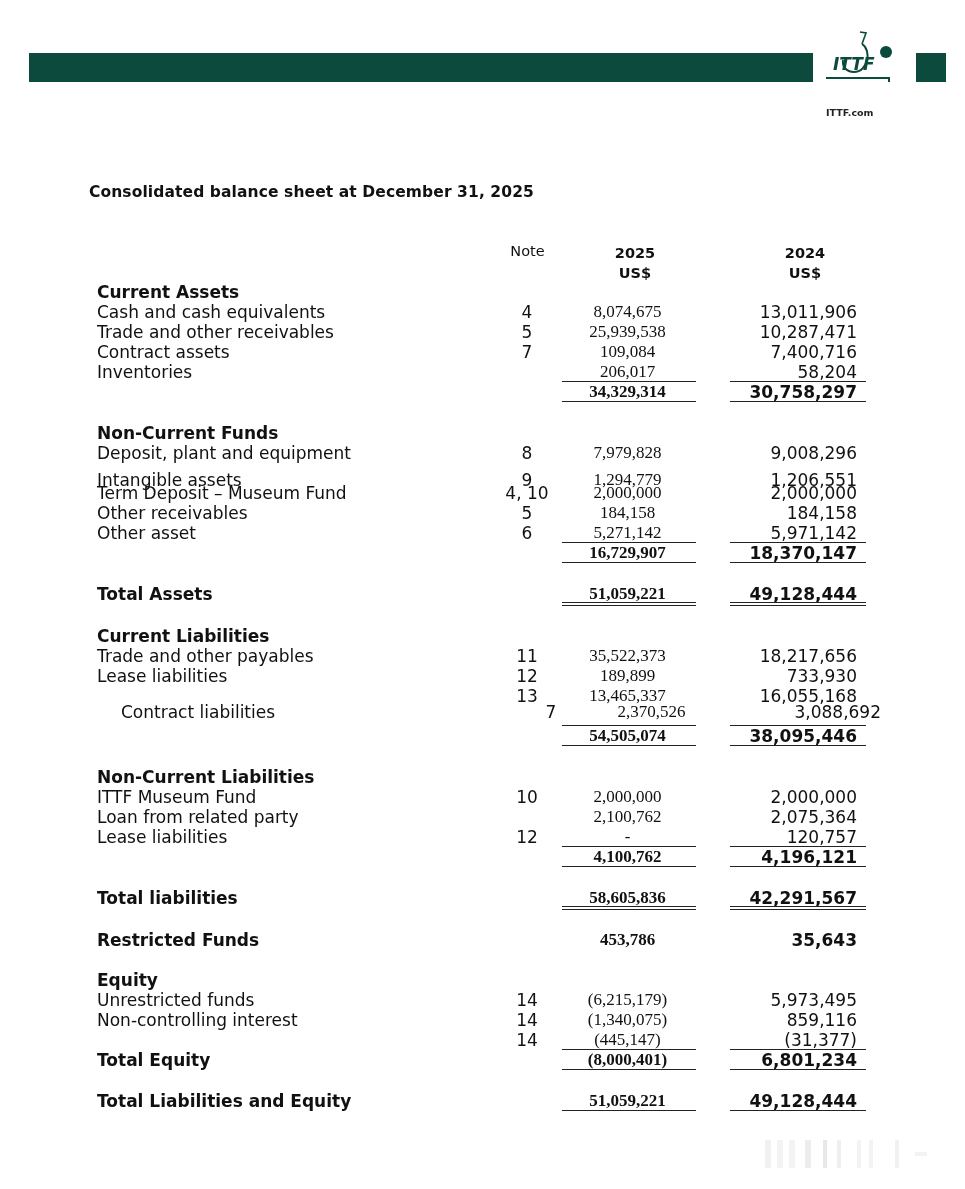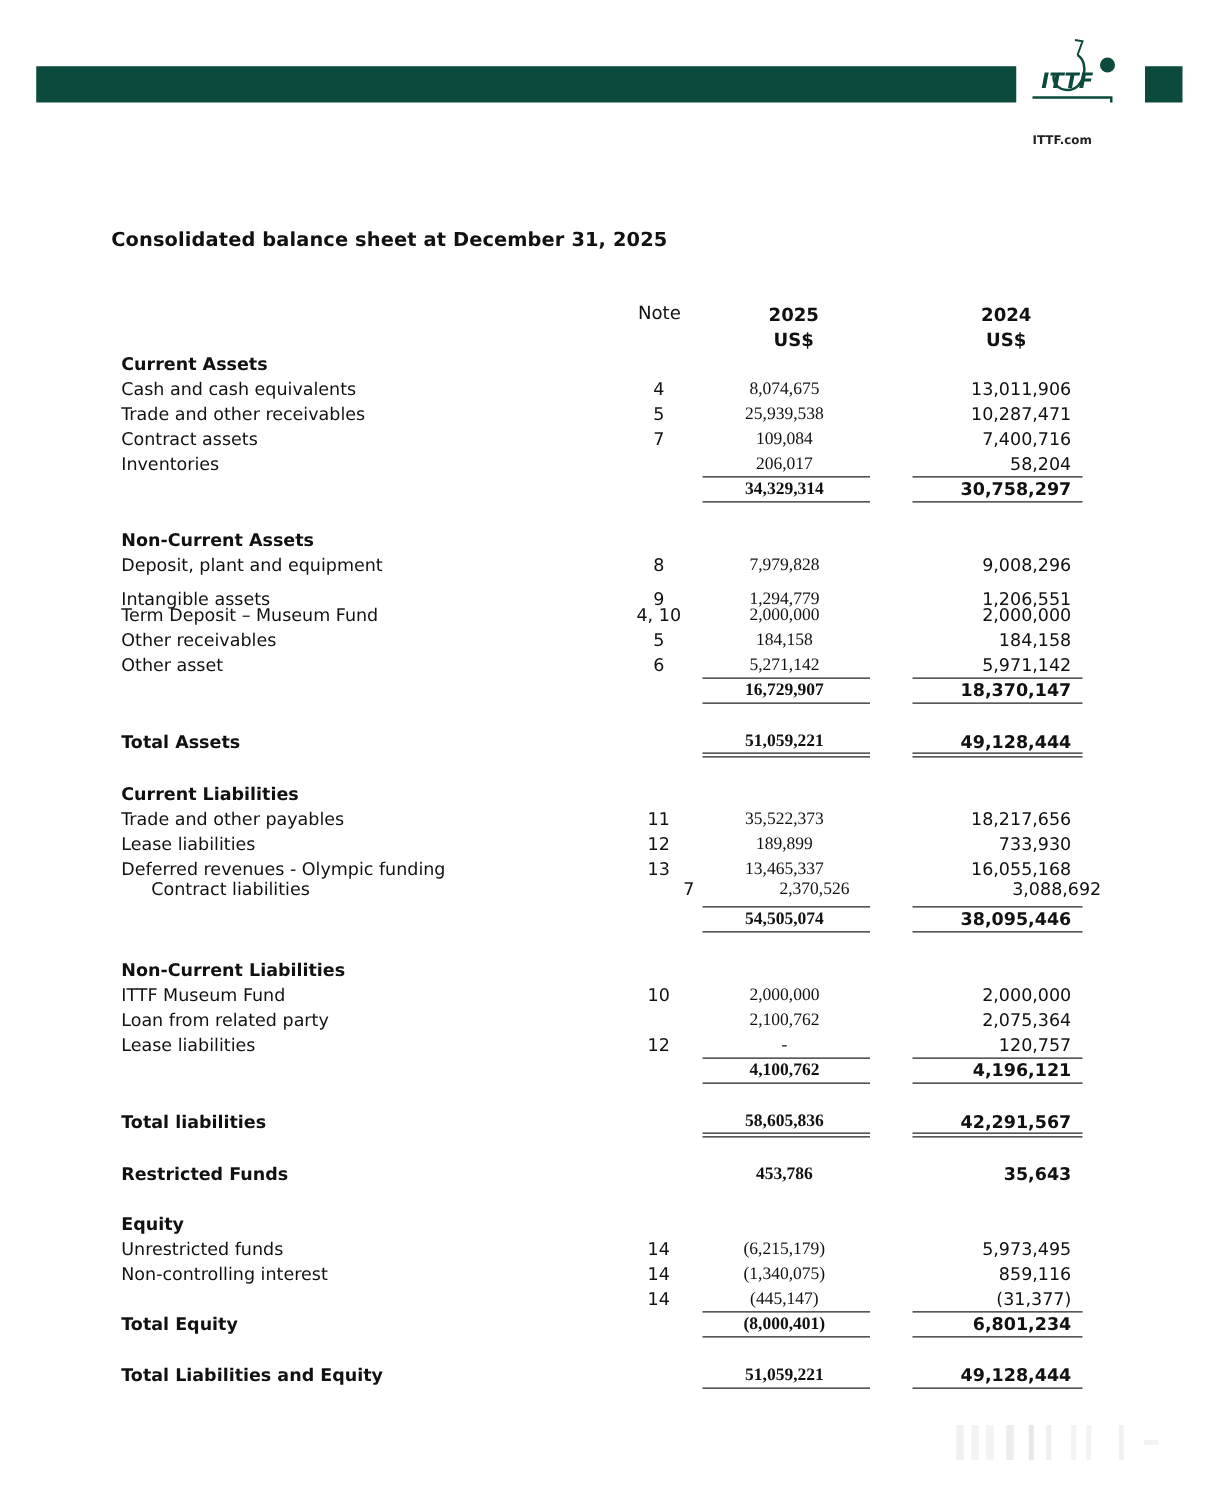--- a/index.html
+++ b/index.html
@@ -10,21 +10,21 @@
   .logo { position: absolute; left: 816px; top: 30px; width: 80px; height: 52px; }
   .logo-site { position: absolute; left: 826px; top: 107px; font-size: 9.5px; font-weight: bold; color: #222; }
   .title { position: absolute; left: 89px; top: 183px; font-size: 15.5px; font-weight: bold; color: #111; letter-spacing: 0.1px; }
 
   .hdr { position: absolute; font-size: 14.5px; text-align: center; }
   .hdr.note { left: 500px; width: 55px; top: 243px; font-weight: normal; }
   .hdr.c25 { left: 590px; width: 90px; top: 243px; font-weight: bold; line-height: 20px; }
   .hdr.c24 { left: 760px; width: 90px; top: 243px; font-weight: bold; line-height: 20px; }
 
   .table { position: absolute; left: 0; top: 0; width: 965px; }
-  .row { position: absolute; left: 0; width: 930px; height: 20px; font-size: 14px; line-height: 20px; padding-left: 27px; }
+  .row { position: absolute; left: 0; width: 930px; height: 20px; font-size: 17px; line-height: 20px; padding-left: 27px; }
   .row .lbl { position: absolute; left: 97px; white-space: nowrap; }
   .row .note { position: absolute; left: 495px; width: 64px; text-align: center; }
   .row .v25 { position: absolute; left: 562px; width: 131px; text-align: center; font-family: Liberation Serif, serif; }
   .row .v24 { position: absolute; left: 730px; width: 127px; text-align: right; }
   .row.bold .lbl, .row.bold .v25, .row.bold .v24 { font-weight: bold; }
   .row.heading .lbl { font-weight: bold; }
   .rule { position: absolute; height: 0; border-top: 1.3px solid #222; }
   .rule.r25 { left: 562px; width: 134px; }
   .rule.r24 { left: 730px; width: 136px; }
 
@@ -86,21 +86,21 @@
       <span class="v25">206,017</span>
       <span class="v24">58,204</span>
     </div>
     <div class="row bold" style="top: 382px;">
       <span class="lbl"></span>
       <span class="note"></span>
       <span class="v25">34,329,314</span>
       <span class="v24">30,758,297</span>
     </div>
     <div class="row heading" style="top: 423px;">
-      <span class="lbl">Non-Current Assets</span>
+      <span class="lbl">Non-Current Funds</span>
     </div>
     <div class="row" style="top: 443px;">
       <span class="lbl">Deposit, plant and equipment</span>
       <span class="note">8</span>
       <span class="v25">7,979,828</span>
       <span class="v24">9,008,296</span>
     </div>
     <div class="row" style="top: 470px;">
       <span class="lbl">Intangible assets</span>
       <span class="note">9</span>
@@ -146,21 +146,20 @@
       <span class="v25">35,522,373</span>
       <span class="v24">18,217,656</span>
     </div>
     <div class="row" style="top: 666px;">
       <span class="lbl">Lease liabilities</span>
       <span class="note">12</span>
       <span class="v25">189,899</span>
       <span class="v24">733,930</span>
     </div>
     <div class="row" style="top: 686px;">
-      <span class="lbl">Deferred revenues - Olympic funding</span>
       <span class="note">13</span>
       <span class="v25">13,465,337</span>
       <span class="v24">16,055,168</span>
     </div>
     <div class="row" style="top: 702px; margin-left: 24px;">
       <span class="lbl">Contract liabilities</span>
       <span class="note">7</span>
       <span class="v25">2,370,526</span>
       <span class="v24">3,088,692</span>
     </div>

